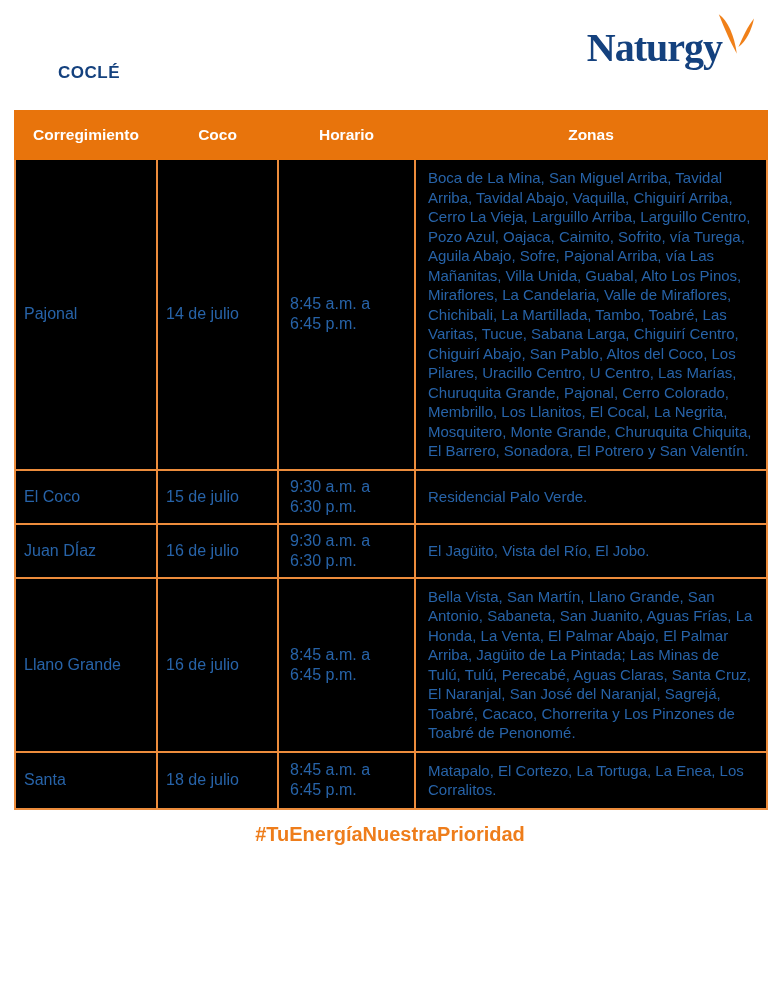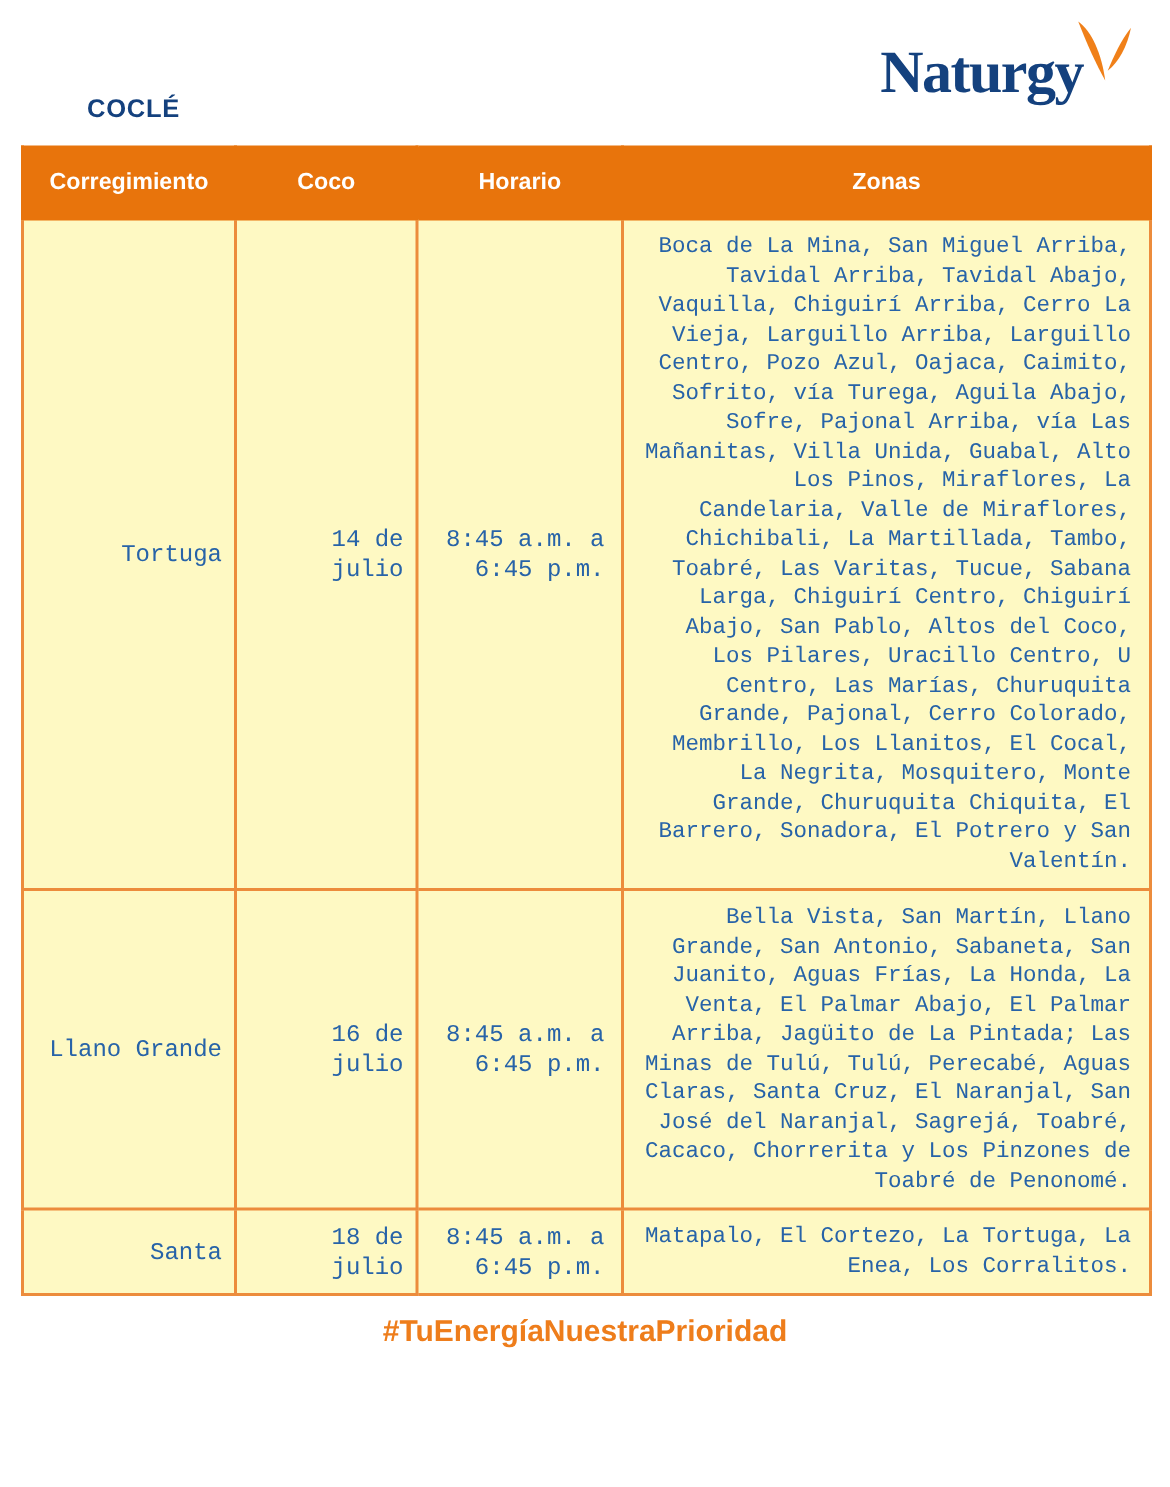--- a/index.html
+++ b/index.html
@@ -13,21 +13,21 @@
   *{margin:0;padding:0;box-sizing:border-box;}
   html,body{background:var(--bg);}
   body{
     width:780px;height:991px;
     font-family:"Liberation Sans", sans-serif;
     position:relative;
     overflow:hidden;
   }
   .topbar{
     position:relative;
-    height:97px;
+    height:110px;
   }
   .region-title{
     position:absolute;
     left:58px;
     top:63px;
     font-size:17px;
     font-weight:bold;
     letter-spacing:.5px;
     color:var(--navy);
   }
@@ -66,27 +66,26 @@
     background:var(--header-orange);
     border:2px solid var(--header-orange);
     color:#fff;
     font-size:15.5px;
     font-weight:bold;
     padding:14px 4px;
   }
   tbody td{
     border:2px solid var(--border-orange);
     color:var(--cell-blue);
-    text-align:right;
+    text-align:left;
     vertical-align:middle;
     font-size:16px;
     line-height:1.25;
     padding:6px 8px;
-    background:#fef9c3;
-    font-family:Liberation Mono, monospace;
+    background:#000000;
   }
   td.cell-zonas{
     font-size:15px;
     line-height:1.3;
     padding:8px 12px;
   }
   td.cell-horario{
     padding:6px 11px;
   }
   .page-footer{
@@ -128,27 +127,39 @@
       <tr>
         <th>Corregimiento</th>
         <th>Coco</th>
         <th>Horario</th>
         <th>Zonas</th>
       </tr>
     </thead>
     <tbody>
 
         <tr>
-          <td class="cell-corregimiento">Tortuga</td>
+          <td class="cell-corregimiento">Pajonal</td>
           <td class="cell-fecha">14 de julio</td>
           <td class="cell-horario">8:45 a.m. a 6:45 p.m.</td>
           <td class="cell-zonas">Boca de La Mina, San Miguel Arriba, Tavidal Arriba, Tavidal Abajo, Vaquilla, Chiguirí Arriba, Cerro La Vieja, Larguillo Arriba, Larguillo Centro, Pozo Azul, Oajaca, Caimito, Sofrito, vía Turega, Aguila Abajo, Sofre, Pajonal Arriba, vía Las Mañanitas, Villa Unida, Guabal, Alto Los Pinos, Miraflores, La Candelaria, Valle de Miraflores, Chichibali, La Martillada, Tambo, Toabré, Las Varitas, Tucue, Sabana Larga, Chiguirí Centro, Chiguirí Abajo, San Pablo, Altos del Coco, Los Pilares, Uracillo Centro, U Centro, Las Marías, Churuquita Grande, Pajonal, Cerro Colorado, Membrillo, Los Llanitos, El Cocal, La Negrita, Mosquitero, Monte Grande, Churuquita Chiquita, El Barrero, Sonadora, El Potrero y San Valentín.</td>
         </tr>
 
+        <tr>
+          <td class="cell-corregimiento">El Coco</td>
+          <td class="cell-fecha">15 de julio</td>
+          <td class="cell-horario">9:30 a.m. a 6:30 p.m.</td>
+          <td class="cell-zonas">Residencial Palo Verde.</td>
+        </tr>
 
+        <tr>
+          <td class="cell-corregimiento">Juan DÍaz</td>
+          <td class="cell-fecha">16 de julio</td>
+          <td class="cell-horario">9:30 a.m. a 6:30 p.m.</td>
+          <td class="cell-zonas">El Jagüito, Vista del Río, El Jobo.</td>
+        </tr>
 
         <tr>
           <td class="cell-corregimiento">Llano Grande</td>
           <td class="cell-fecha">16 de julio</td>
           <td class="cell-horario">8:45 a.m. a 6:45 p.m.</td>
           <td class="cell-zonas">Bella Vista, San Martín, Llano Grande, San Antonio, Sabaneta, San Juanito, Aguas Frías, La Honda, La Venta, El Palmar Abajo, El Palmar Arriba, Jagüito de La Pintada; Las Minas de Tulú, Tulú, Perecabé, Aguas Claras, Santa Cruz, El Naranjal, San José del Naranjal, Sagrejá, Toabré, Cacaco, Chorrerita y Los Pinzones de Toabré de Penonomé.</td>
         </tr>
 
         <tr>
           <td class="cell-corregimiento">Santa</td>

